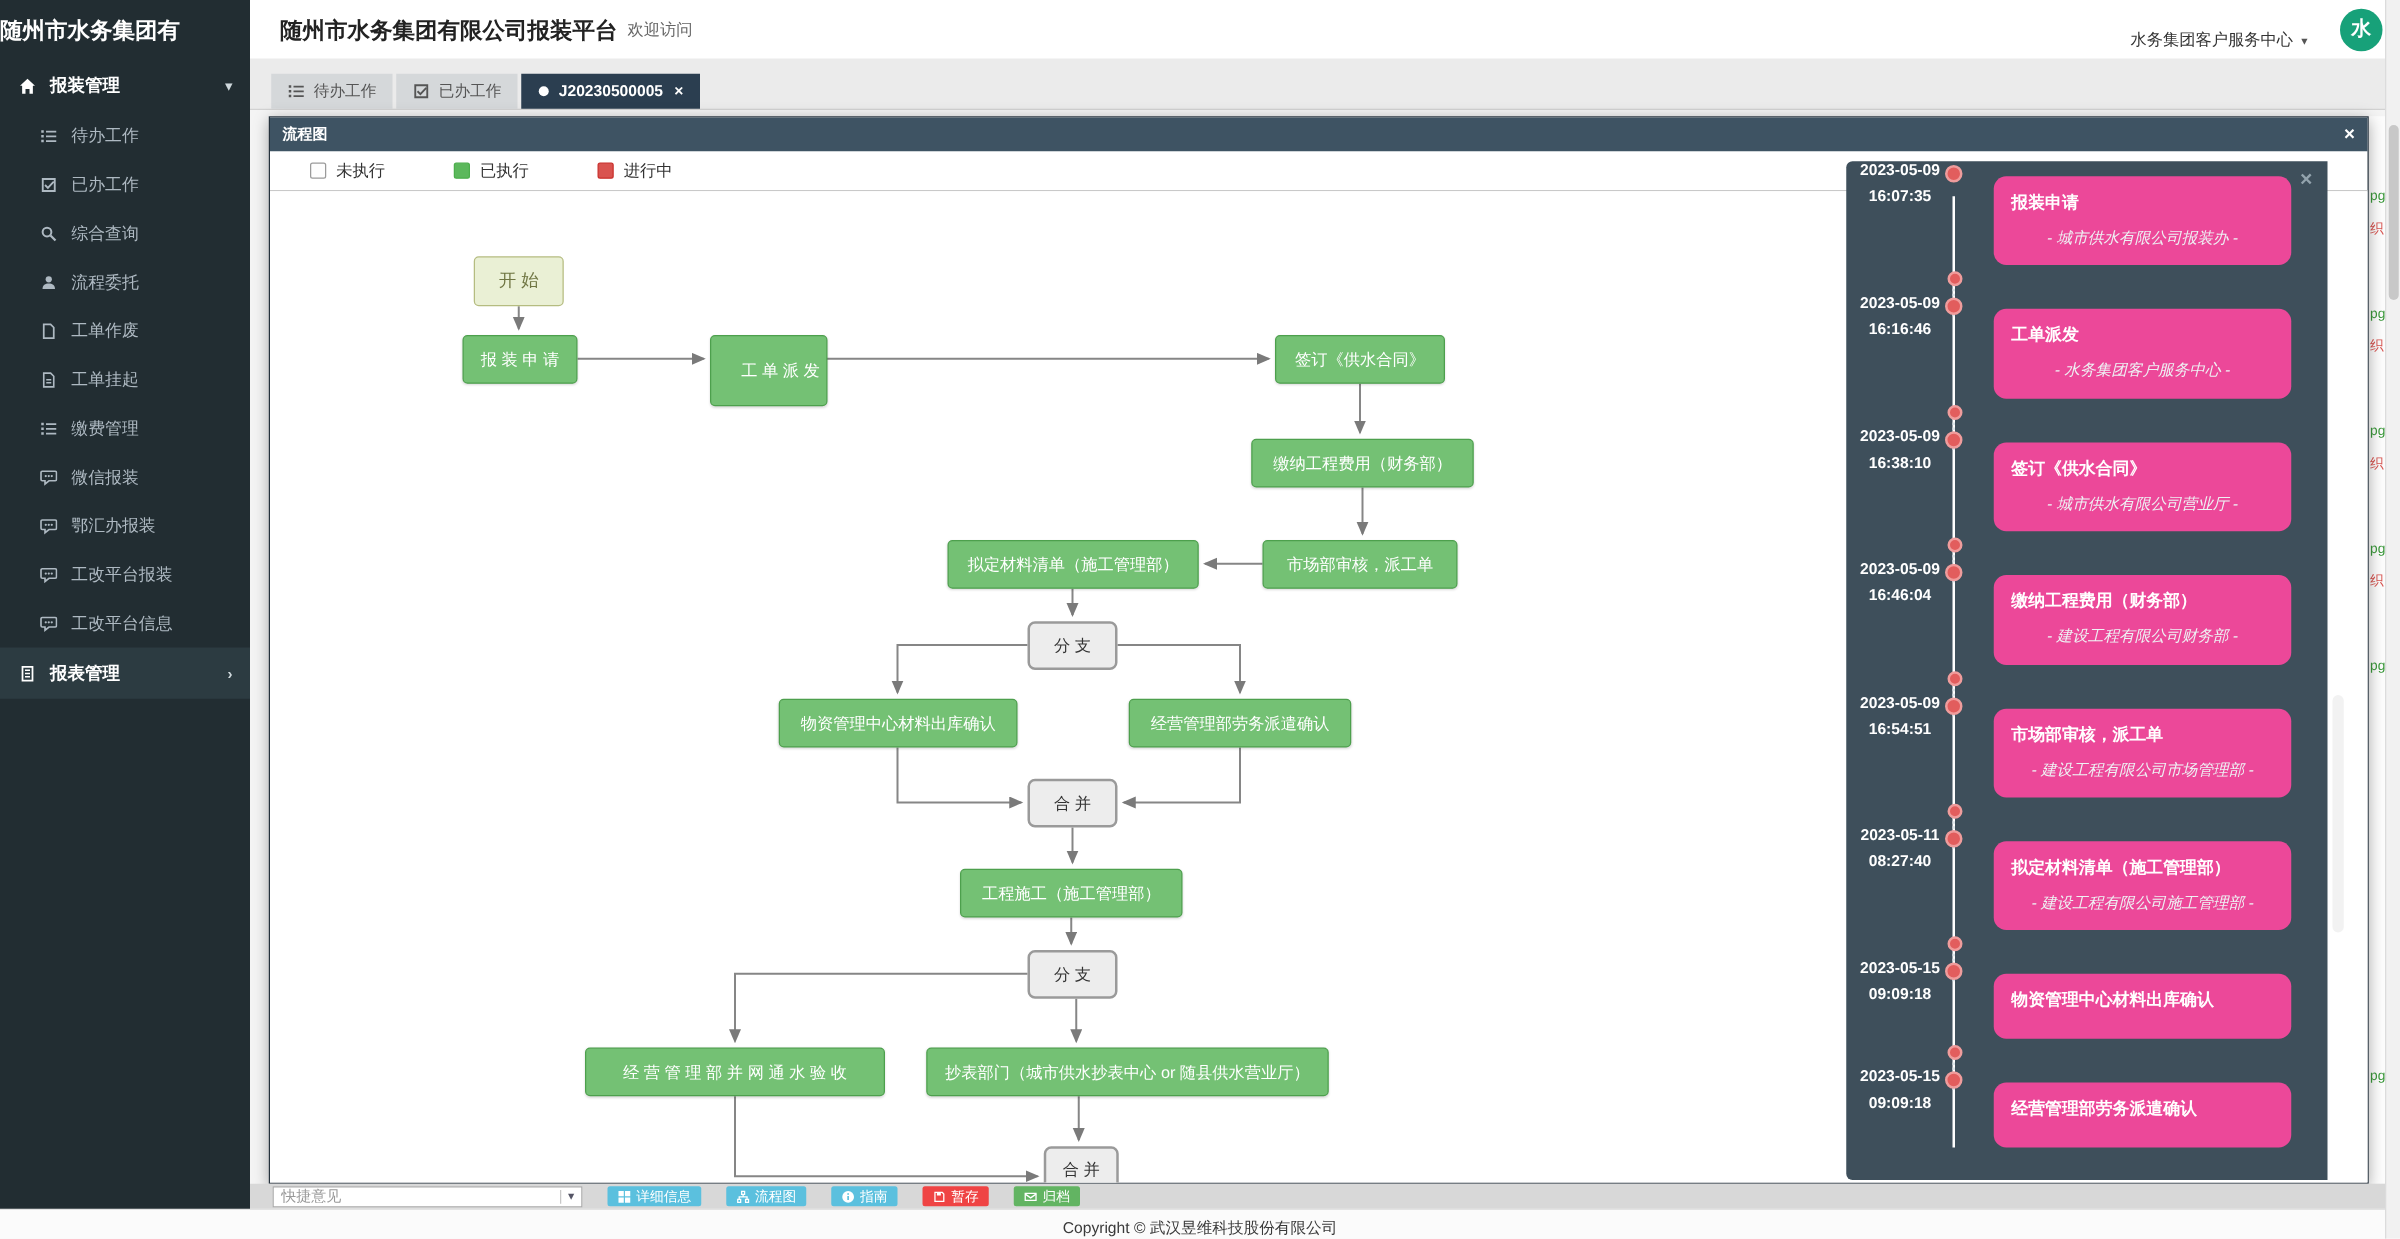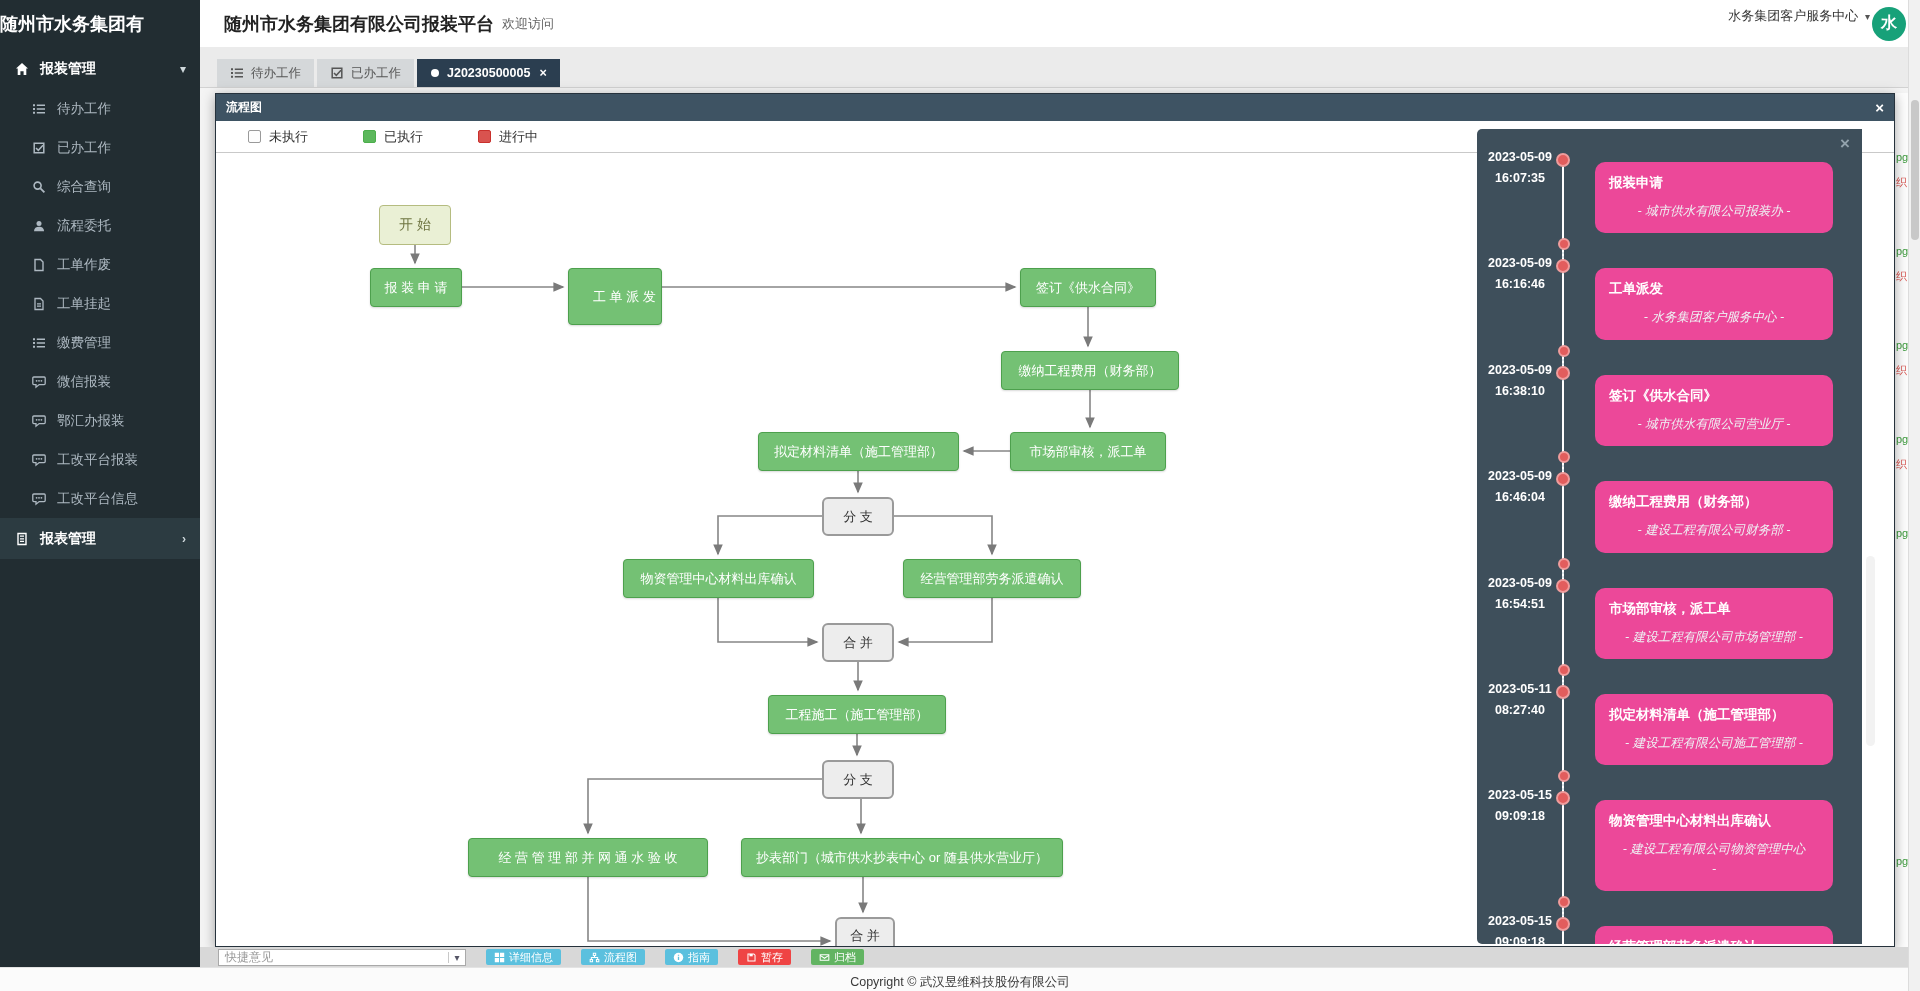--- a/index.html
+++ b/index.html
@@ -13,21 +13,21 @@
   .mi .ic{display:inline-flex;width:15px;justify-content:center;margin-right:11px}
   .mi-top{height:41px;padding:0 14px;color:#fff;font-size:14px;font-weight:bold}
   .mi-top .chev{margin-left:auto;font-size:12px;color:#cfd8dc}
   .mi-sub{height:39px;padding-left:31px;color:#aeb9c2;font-size:13.5px}
   .mi-active{background:#2c3b41;color:#fff}
   
   .hdr{position:absolute;left:200px;top:0;width:1720px;height:47px;background:#fff;
        border-bottom:1px solid #e4e4e4;display:flex;align-items:center;z-index:2}
   .hdr-title{font-size:18px;font-weight:bold;color:#222;margin-left:24px}
   .hdr-sub{font-size:13px;color:#666;margin-left:8px}
-  .hdr-right{margin-left:auto;display:flex;align-items:flex-start;margin-right:14px;gap:2px}
+  .hdr-right{margin-left:auto;display:flex;align-items:flex-end;margin-right:14px;gap:26px}
   .hdr-user{font-size:13px;color:#333}
   .hdr-user .caret{font-size:10px;color:#555;margin-left:3px}
   .avatar{width:34px;height:34px;border-radius:50%;background:#17a179;color:#fff;font-weight:bold;
           font-size:16px;display:flex;align-items:center;justify-content:center}
   
   .tabstrip{position:absolute;left:200px;top:47px;width:1720px;height:41px;background:#ebebeb;
             border-bottom:1px solid #d2d2d2;display:flex;align-items:flex-end;padding-left:17px;
             box-sizing:border-box;z-index:2}
   .tab{height:28px;display:flex;align-items:center;padding:0 13px;margin-right:3px;background:#d5d8da;
        color:#555;font-size:12.5px;cursor:pointer;gap:7px;white-space:nowrap}
@@ -48,21 +48,21 @@
   .flow svg{position:absolute;left:0;top:0}
   .node{position:absolute;display:flex;align-items:center;justify-content:center;border-radius:4px;
         font-size:13px;white-space:nowrap;box-sizing:border-box;padding:0 5px;z-index:2}
   .nd-task{background:#74c174;border:1px solid #4da04d;color:#fff;box-shadow:0 1px 2px rgba(0,0,0,.15)}
   .nd-start{background:#eaf0d5;border:1px solid #b5bc80;color:#6f7542;font-size:14px}
   .nd-gateway{background:#ededed;border:2px solid #9a9a9a;color:#333;border-radius:6px}
   
   .tl{position:absolute;left:1477px;top:129px;width:385px;height:815px;background:#3e4f5b;
       border-radius:5px 0 0 5px;overflow:hidden;z-index:20}
   .tl-x{position:absolute;top:5px;right:12px;color:#93a3ad;font-size:17px;font-weight:bold;cursor:pointer;z-index:5}
-  .tl-wrap{position:relative;padding-top:21px}
+  .tl-wrap{position:relative;}
   .tl-line{position:absolute;left:85px;top:28px;bottom:0;width:2px;background:#fff}
   .tl-e{position:relative;display:flex;margin-bottom:23px}
   .tl-time{width:86px;text-align:center;color:#fff;font-size:12.5px;font-weight:bold;flex:none}
   .tl-time .t2{margin-top:7px}
   .dot{position:absolute;left:79px;top:3px;width:10px;height:10px;border-radius:50%;
        background:#e25d5d;border:2px solid #ef9c9c;z-index:2}
   .gapdot{position:absolute;left:81px;top:-18px;width:8px;height:8px;border-radius:50%;
           background:#e25d5d;border:2px solid #ef9c9c;z-index:2}
   .dotline{position:absolute;left:85px;top:-8px;height:26px;border-left:2px dotted #dfe7ec;z-index:1}
   .card{margin-left:32px;margin-top:12px;width:238px;box-sizing:border-box;background:#ec4899;
@@ -410,21 +410,20 @@
       <div class="tl-e">
         <span class="gapdot"></span>
         <span class="dotline"></span>
         <span class="dot"></span>
         <div class="tl-time">
           <div>2023-05-15</div>
           <div class="t2">09:09:18</div>
         </div>
         <div class="card">
           <div class="ti">物资管理中心材料出库确认</div>
-          <div class="de">- 建设工程有限公司物资管理中心 -</div>
         </div>
       </div>
       <div class="tl-e">
         <span class="gapdot"></span>
         <span class="dotline"></span>
         <span class="dot"></span>
         <div class="tl-time">
           <div>2023-05-15</div>
           <div class="t2">09:09:18</div>
         </div>

